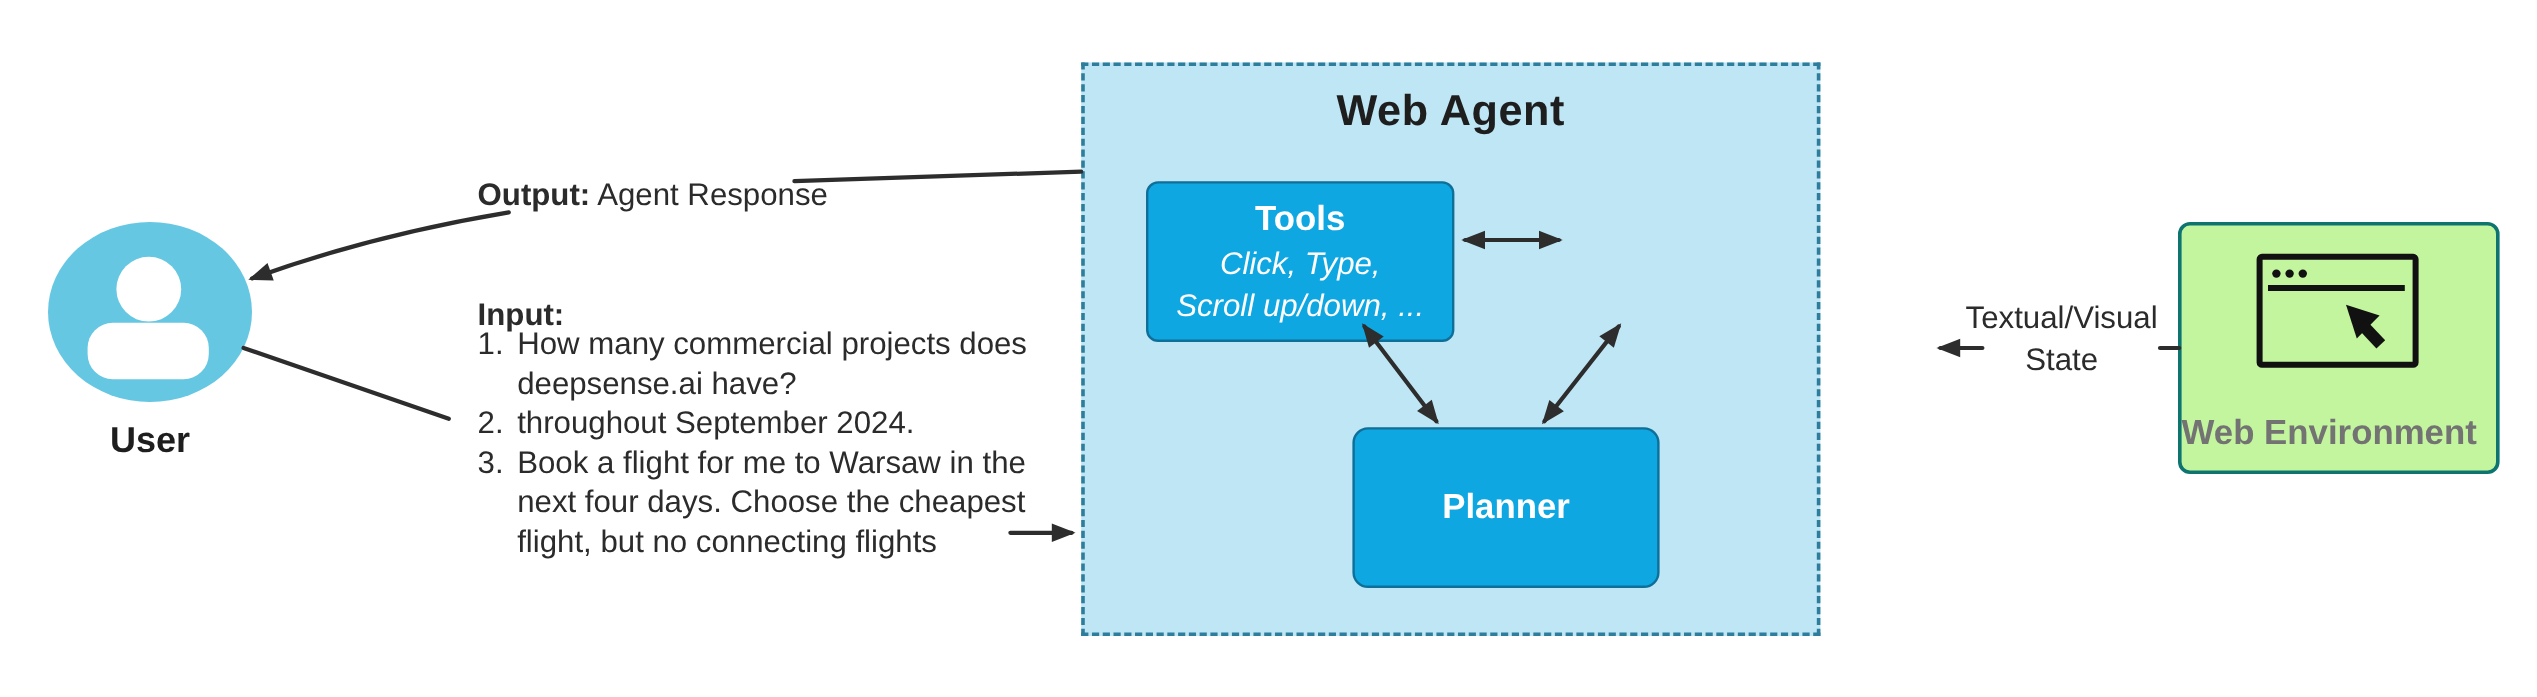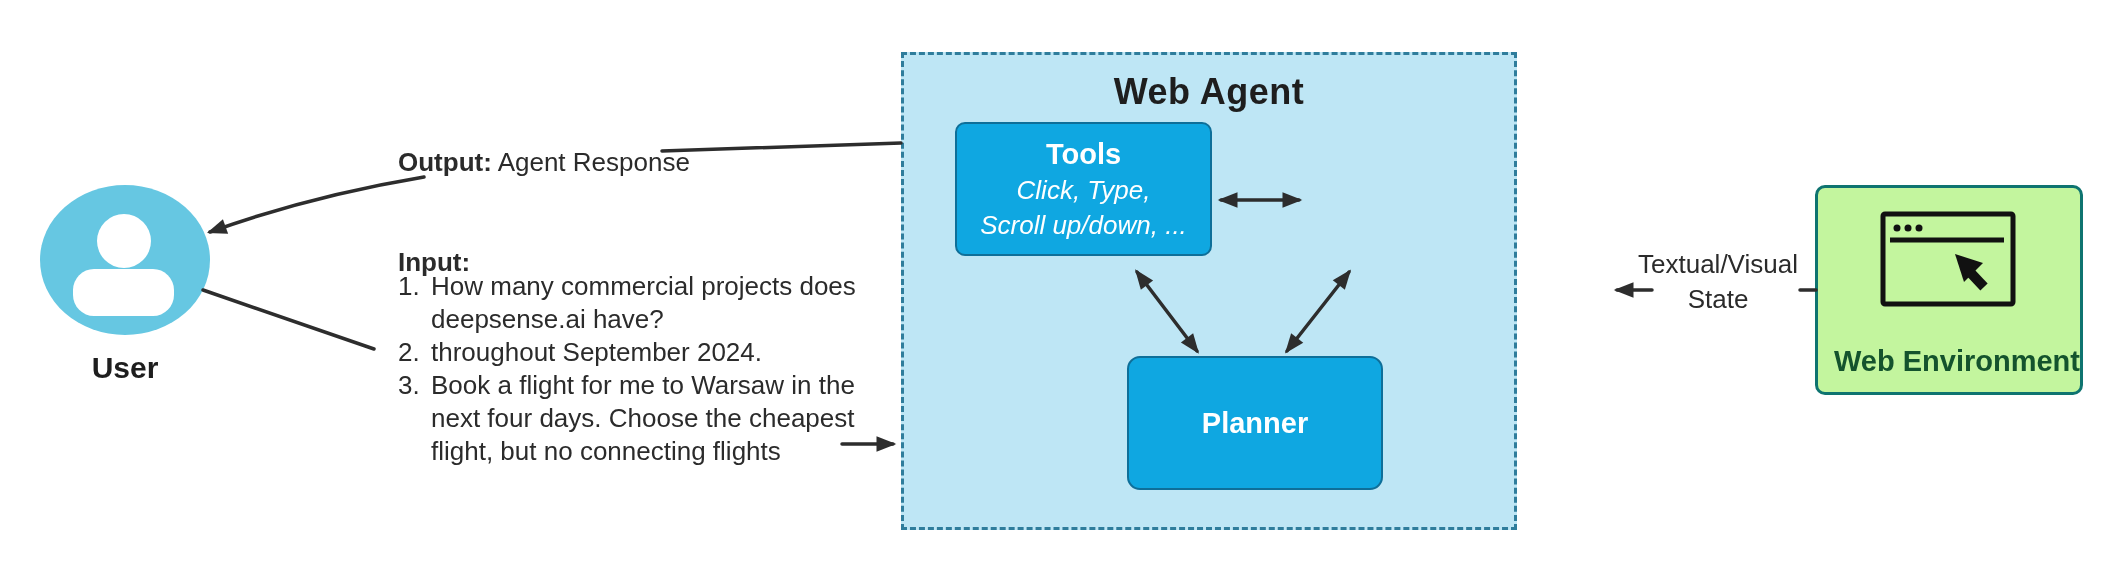--- a/index.html
+++ b/index.html
@@ -28,37 +28,37 @@
   .node{
     position:absolute;box-sizing:border-box;
     background:#0fa7e1;
     border:2px solid #0e6f99;
     border-radius:10px;
     color:#ffffff;
     display:flex;flex-direction:column;align-items:center;justify-content:center;
     text-align:center;
     z-index:1;
   }
-  .tools{left:955px;top:122px;width:257px;height:134px;}
+  .tools{left:955px;top:151px;width:257px;height:134px;}
   .memory{left:1304px;top:133px;width:258px;height:135px;}
   .planner{left:1127px;top:356px;width:256px;height:134px;border-radius:13px;}
   .node-title{font-weight:bold;font-size:29px;line-height:37px;}
   .node-line{font-style:italic;font-size:26px;line-height:35px;}
   
   .env-box{
     position:absolute;left:1815px;top:185px;width:268px;height:210px;
     box-sizing:border-box;
     background:#c3f59e;
     border:3px solid #0e7470;
     border-radius:10px;
     z-index:1;
   }
   .env-title{
     position:absolute;bottom:14px;left:0;width:100%;
-    text-align:right;font-size:29px;font-weight:bold;color:#14532d;
+    text-align:left;font-size:29px;font-weight:bold;color:#737373;
   }
   
   .user-label{
     position:absolute;left:54px;top:351px;width:142px;
     text-align:center;font-size:30px;font-weight:bold;color:#1e1e1e;
     z-index:3;
   }
   
   .output-text{
     position:absolute;left:398px;top:147px;

